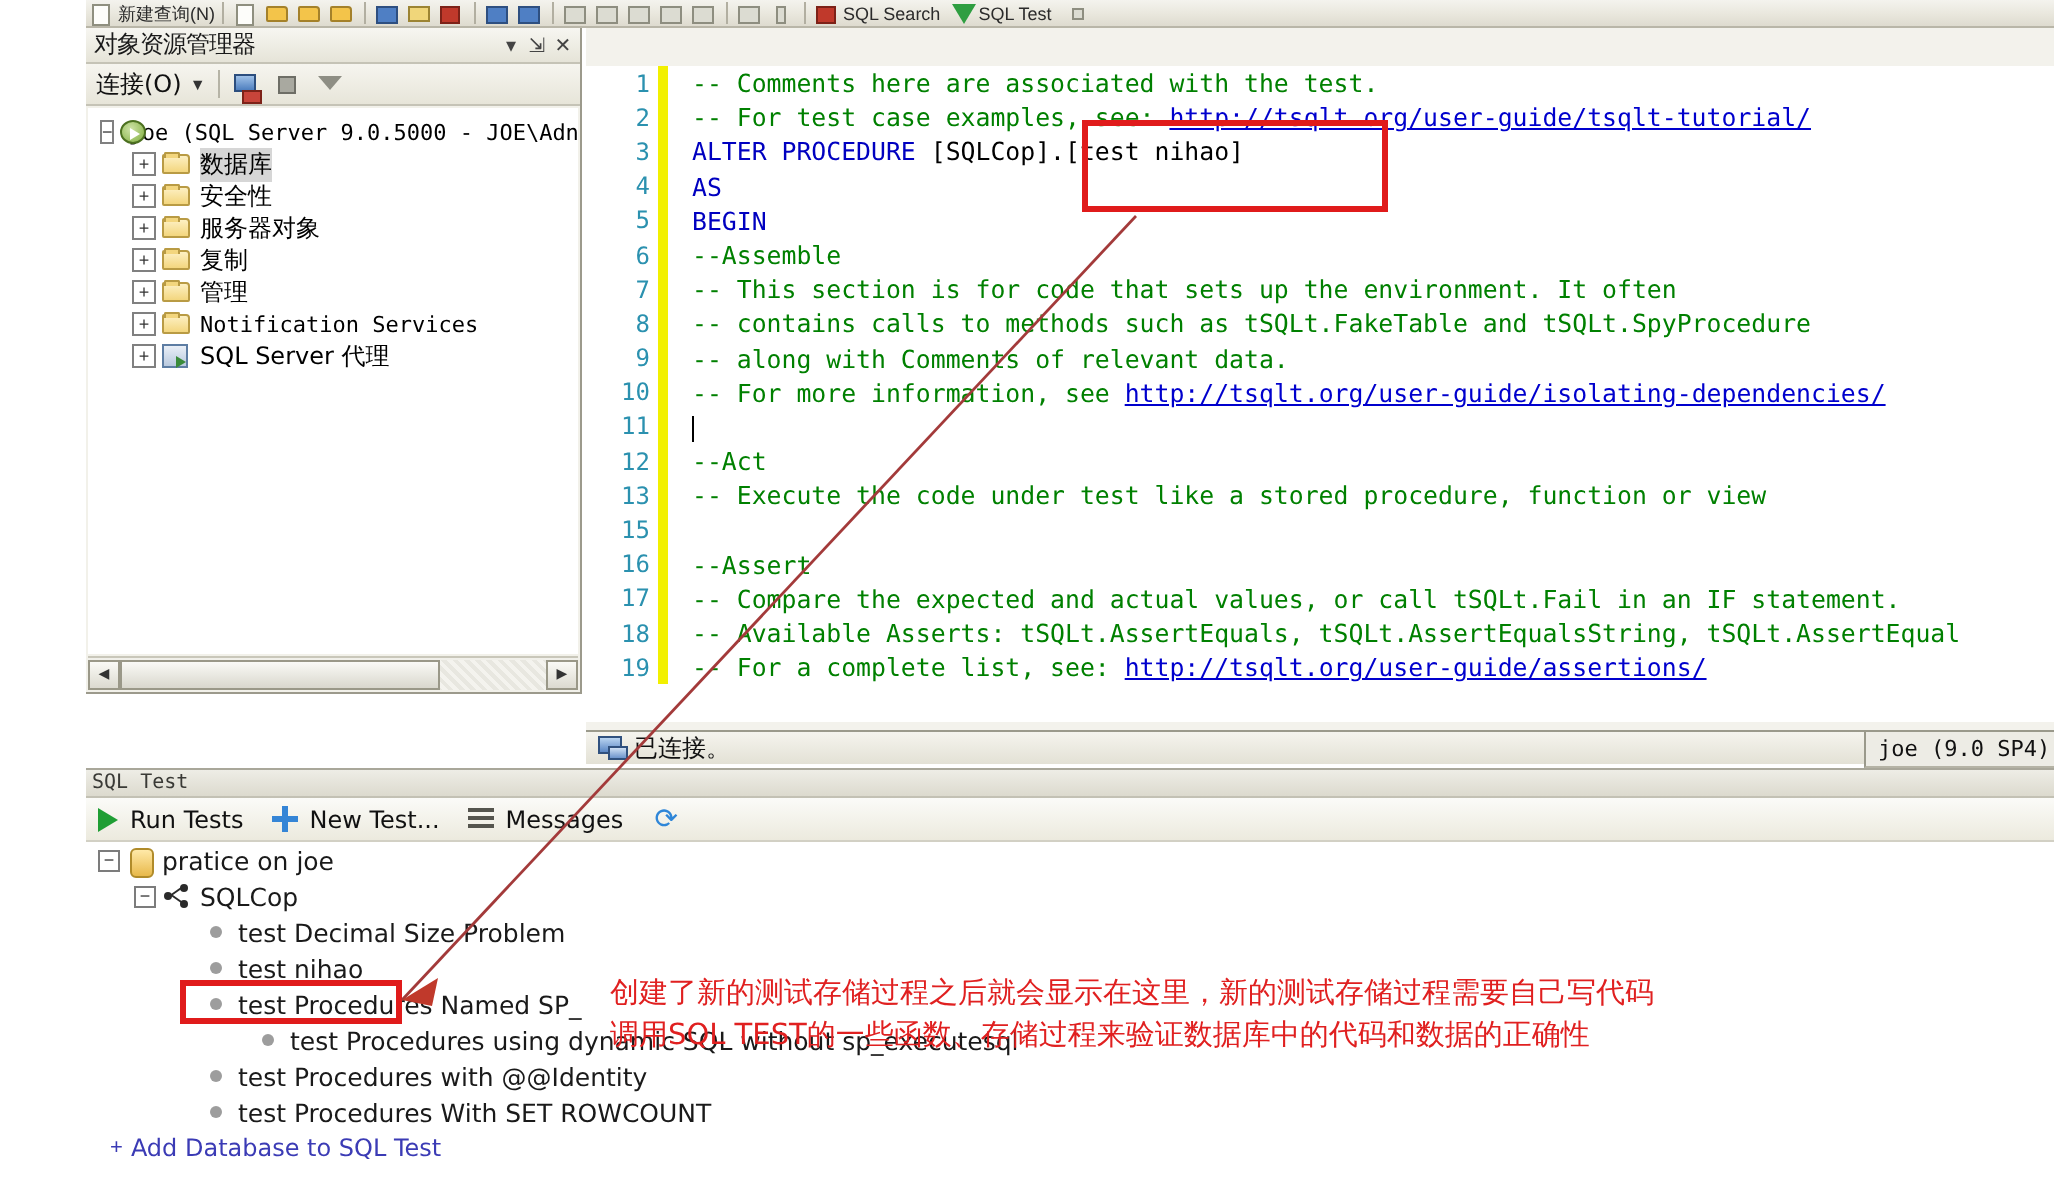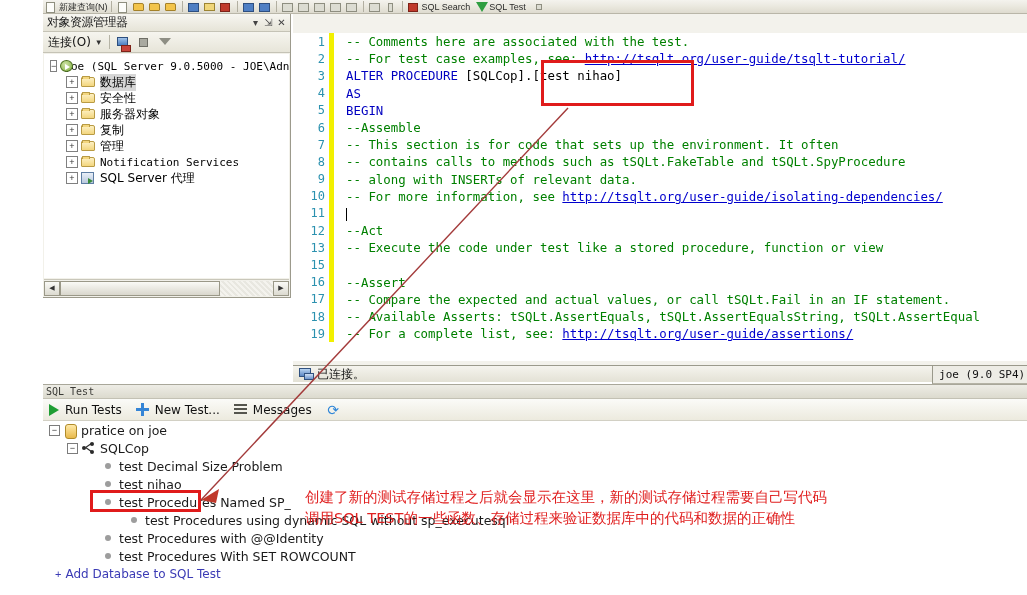--- a/index.html
+++ b/index.html
@@ -30,21 +30,21 @@
   .ic-doc { left:2px; top:1px; width:9px; height:11px; background:#fdfdfa; border:1px solid #8f8f7f; }
   .ic-fold { left:1px; top:2px; width:11px; height:8px; background:#f3c44a; border:1px solid #a4812a; border-radius:1px 2px 1px 1px;}
   .ic-blue { left:1px; top:2px; width:11px; height:9px; background:#4f7fc4; border:1px solid #2e4f80; }
   .ic-gray { left:1px; top:2px; width:11px; height:9px; background:#dcdcd2; border:1px solid #8e8e80; }
   .ic-red  { left:1px; top:2px; width:10px; height:9px; background:#c0392b; border:1px solid #7d2218; }
   .ic-green{ left:2px; top:1px; width:0; height:0; border-left:6px solid transparent; border-right:6px solid transparent; border-top:10px solid #2f9e41; }
   .ic-yel  { left:1px; top:2px; width:11px; height:8px; background:#f0d67a; border:1px solid #9c8433; }
 
   
   .oe {
-    position: absolute; left: 0; top: 14px; width: 248px; height: 284px;
+    position: absolute; left: 0; top: 14px; width: 248px; height: 333px;
     background: #f2f1ea; border: 1px solid #9c9a8c; border-left: none; border-top: none;
   }
   .oe-title {
     height: 18px; display: flex; align-items: center;
     background: linear-gradient(to bottom, #f7f6f1, #e6e4d8);
     border-bottom: 1px solid #c5c3b6; padding: 0 2px 0 4px;
   }
   .oe-title .t { font-size: 12px; color: #1a1a1a; flex: 1;
     font-family: "DejaVu Sans", sans-serif; letter-spacing: -0.5px; }
   .oe-title .btn { width: 13px; height: 13px; font-size: 10px; color: #444;
@@ -391,21 +391,21 @@
           <span class="ctext"><span>  --   This section is for code that sets up the environment. It often</span></span>
         </div>
         <div class="codeline">
           <span class="gut">8</span>
           <span class="chbar"></span>
           <span class="ctext"><span>  --   contains calls to methods such as tSQLt.FakeTable and tSQLt.SpyProcedure</span></span>
         </div>
         <div class="codeline">
           <span class="gut">9</span>
           <span class="chbar"></span>
-          <span class="ctext"><span>  --   along with INSERTs of relevant data.</span></span>
+          <span class="ctext"><span>  --   along with Comments of relevant data.</span></span>
         </div>
         <div class="codeline">
           <span class="gut">10</span>
           <span class="chbar"></span>
           <span class="ctext"><span>  --   For more information, see </span><span class="lnk">http://tsqlt.org/user-guide/isolating-dependencies/</span></span>
         </div>
         <div class="codeline">
           <span class="gut">11</span>
           <span class="chbar"></span>
           <span class="ctext"><span></span><span class="caretbar"></span></span>

